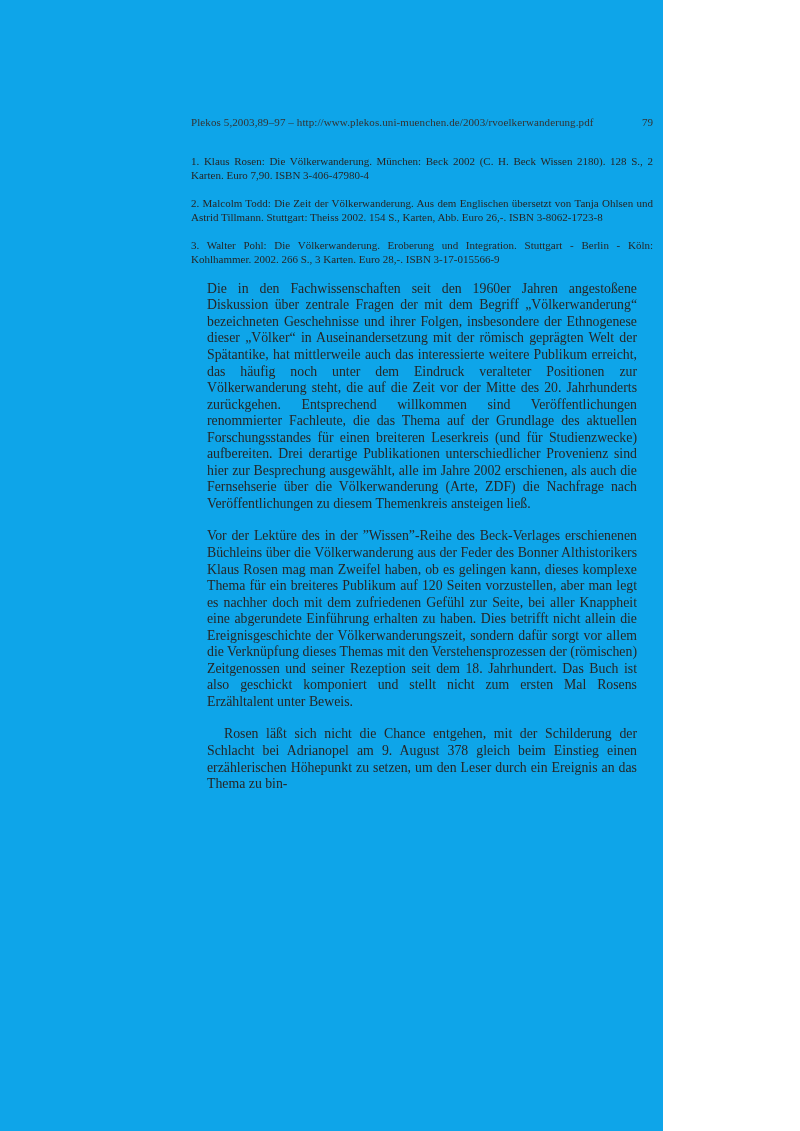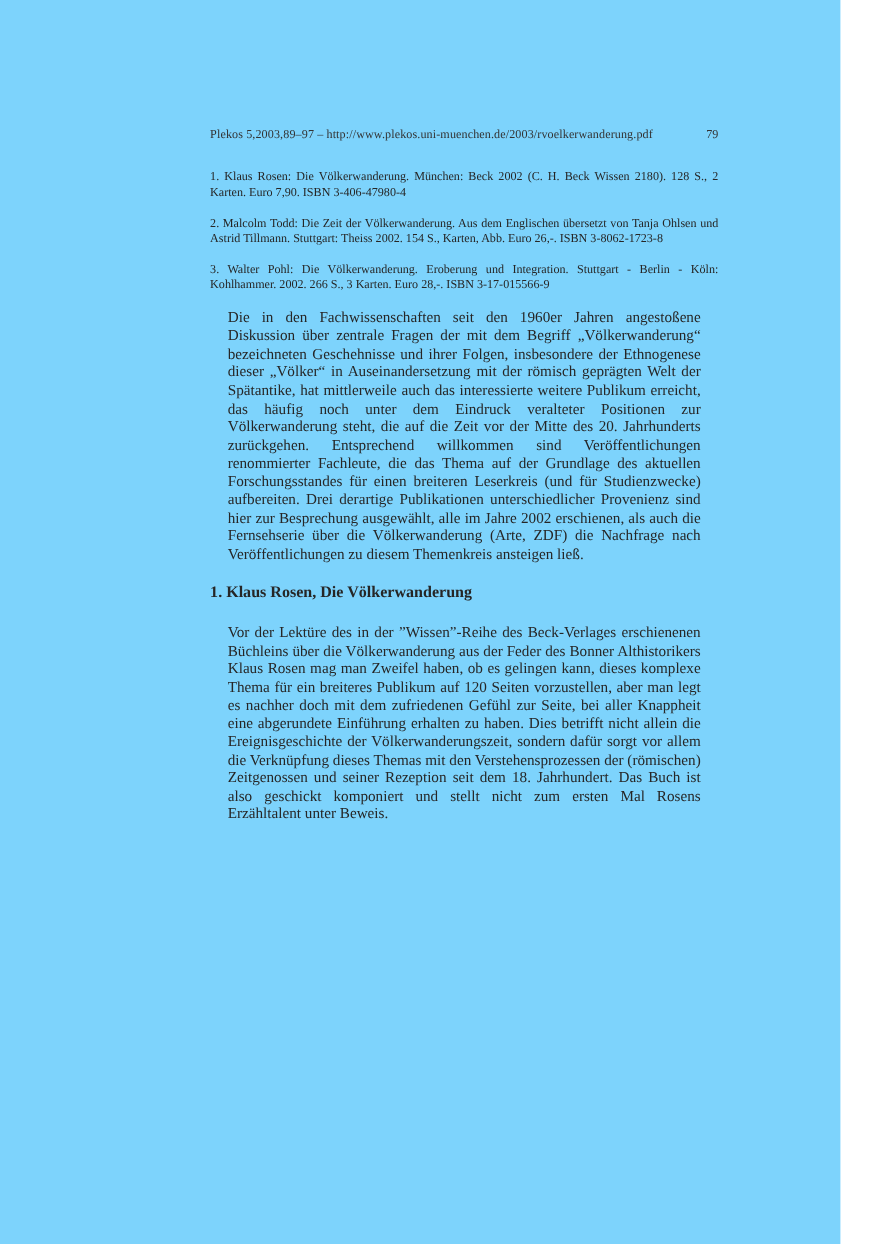--- a/index.html
+++ b/index.html
@@ -9,23 +9,23 @@
   }
   body {
     width: 800px;
     height: 1131px;
     font-family: "Liberation Serif", "DejaVu Serif", serif;
     color: #262626;
     -webkit-font-smoothing: antialiased;
   }
   .page {
     position: relative;
-    width: 764px;
+    width: 663px;
     height: 1131px;
-    background: #7dd3fc;
+    background: #0ea5e9;
     overflow: hidden;
   }
   .content {
     position: absolute;
     left: 191px;
     top: 116px;
     width: 462px;
   }
   .running-header {
     display: flex;
@@ -79,19 +79,19 @@
     </div>
 
     <div>
       <p class="entry">1. Klaus Rosen: Die Völkerwanderung. München: Beck 2002 (C. H. Beck Wissen 2180). 128 S., 2 Karten. Euro 7,90. ISBN 3-406-47980-4</p>
       <p class="entry">2. Malcolm Todd: Die Zeit der Völkerwanderung. Aus dem Englischen übersetzt von Tanja Ohlsen und Astrid Tillmann. Stuttgart: Theiss 2002. 154 S., Karten, Abb. Euro 26,-. ISBN 3-8062-1723-8</p>
       <p class="entry">3. Walter Pohl: Die Völkerwanderung. Eroberung und Integration. Stuttgart - Berlin - Köln: Kohlhammer. 2002. 266 S., 3 Karten. Euro 28,-. ISBN 3-17-015566-9</p>
     </div>
 
     <p class="bodytext intro">Die in den Fachwissenschaften seit den 1960er Jahren angestoßene Diskussion über zentrale Fragen der mit dem Begriff „Völkerwanderung“ bezeichneten Geschehnisse und ihrer Folgen, insbesondere der Ethnogenese dieser „Völker“ in Auseinandersetzung mit der römisch geprägten Welt der Spätantike, hat mittlerweile auch das interessierte weitere Publikum erreicht, das häufig noch unter dem Eindruck veralteter Positionen zur Völkerwanderung steht, die auf die Zeit vor der Mitte des 20. Jahrhunderts zurückgehen. Entsprechend willkommen sind Veröffentlichungen renommierter Fachleute, die das Thema auf der Grundlage des aktuellen Forschungsstandes für einen breiteren Leserkreis (und für Studienzwecke) aufbereiten. Drei derartige Publikationen unterschiedlicher Provenienz sind hier zur Besprechung ausgewählt, alle im Jahre 2002 erschienen, als auch die Fernsehserie über die Völkerwanderung (Arte, ZDF) die Nachfrage nach Veröffentlichungen zu diesem Themenkreis ansteigen ließ.</p>
 
-    <h2 class="section-heading">1. Klaus Rosen, Die Völkerwanderung</h2>
 
     <p class="bodytext">Vor der Lektüre des in der ”Wissen”-Reihe des Beck-Verlages erschienenen Büchleins über die Völkerwanderung aus der Feder des Bonner Althistorikers Klaus Rosen mag man Zweifel haben, ob es gelingen kann, dieses komplexe Thema für ein breiteres Publikum auf 120 Seiten vorzustellen, aber man legt es nachher doch mit dem zufriedenen Gefühl zur Seite, bei aller Knappheit eine abgerundete Einführung erhalten zu haben. Dies betrifft nicht allein die Ereignisgeschichte der Völkerwanderungszeit, sondern dafür sorgt vor allem die Verknüpfung dieses Themas mit den Verstehensprozessen der (römischen) Zeitgenossen und seiner Rezeption seit dem 18. Jahrhundert. Das Buch ist also geschickt komponiert und stellt nicht zum ersten Mal Rosens Erzähltalent unter Beweis.</p>
 
+    <p class="bodytext indented">Rosen läßt sich nicht die Chance entgehen, mit der Schilderung der Schlacht bei Adrianopel am 9. August 378 gleich beim Einstieg einen erzählerischen Höhepunkt zu setzen, um den Leser durch ein Ereignis an das Thema zu bin-</p>
 
   </div>
 </div>
 
 </body></html>

